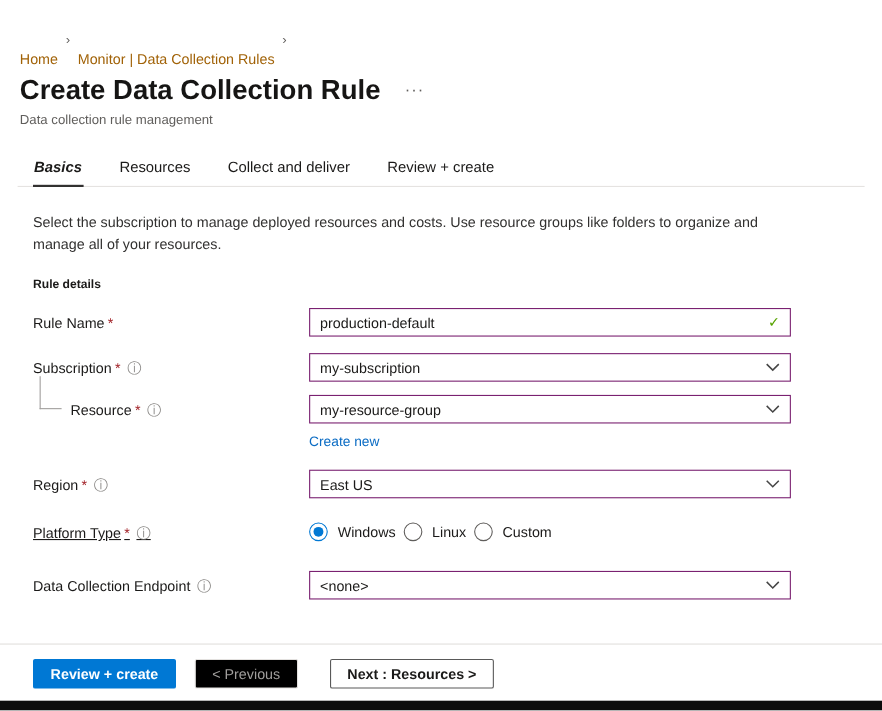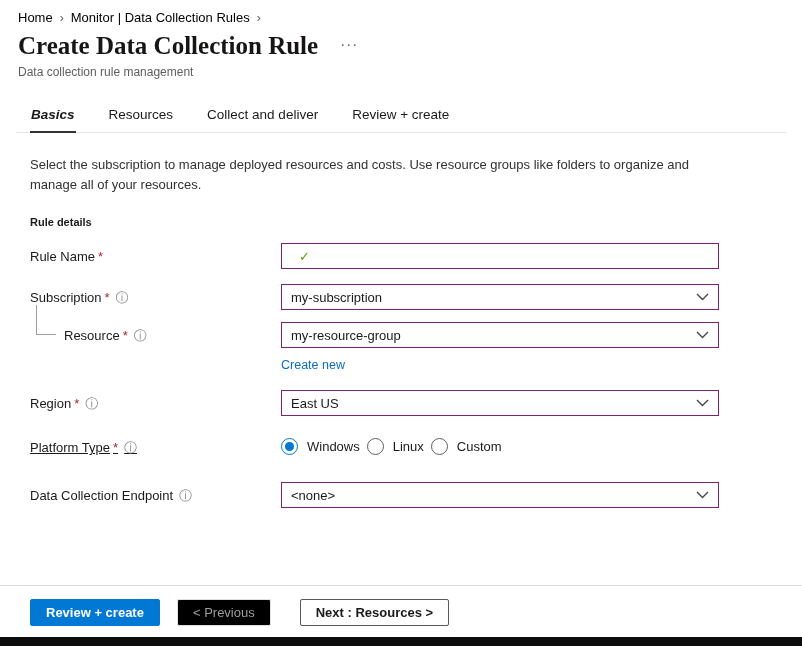--- a/index.html
+++ b/index.html
@@ -3,24 +3,24 @@
 <meta charset="utf-8">
 <style>
   *{box-sizing:border-box;}
   html,body{margin:0;padding:0;}
   body{
     width:802px;height:646px;position:relative;overflow:hidden;background:#fff;
     font-family:"Liberation Sans","DejaVu Sans",sans-serif;color:#1b1a19;
   }
   
   .breadcrumb{padding:10px 0 0 18px;font-size:13px;display:flex;align-items:center;gap:7px;}
-  .crumb{color:#000000;cursor:pointer;}
+  .crumb{color:#a16207;cursor:pointer;margin-top:36px;}
   .crumb-sep{color:#605e5c;font-size:12px;}
   
-  .title-row{display:flex;align-items:flex-start;margin:7px 0 0 18px;gap:16px;font-family:Liberation Serif, serif;}
+  .title-row{display:flex;align-items:flex-start;margin:7px 0 0 18px;gap:16px;}
   .page-title{font-size:25px;font-weight:700;color:#161514;}
   .more-btn{color:#605e5c;font-size:15px;letter-spacing:1px;cursor:pointer;padding-top:5px;background:none;border:none;font-family:inherit;}
   .subtitle{margin:5px 0 0 18px;font-size:12px;color:#605e5c;}
   
   .tabs{display:flex;gap:32px;margin:28px 16px 0;padding-left:14px;border-bottom:1px solid #e5e3e1;}
   .tab{font-size:13.5px;padding:0 1px 9px;color:#1b1a19;cursor:pointer;}
   .tab.selected{font-weight:700;border-bottom:2px solid #323130;margin-bottom:-1px;font-style:italic;}
   
   .description{margin:22px 70px 0 30px;font-size:13px;line-height:1.5;color:#323130;max-width:665px;}
   .section-title{margin:22px 0 0 30px;font-size:11px;font-weight:700;}
@@ -86,20 +86,21 @@
 <div class="section-title">Rule details</div>
 
 <div class="form">
 
   <div class="row">
     <div class="label-cell">
       <span>Rule Name</span>
         <span class="req">*</span>
     </div>
     <div class="control">
+      <input class="textbox" type="text" value="production-default" style="">
       <span class="check">✓</span>
     </div>
   </div>
 
   <div class="row">
     <div class="label-cell">
       <span>Subscription</span>
         <span class="req">*</span>
       <span class="info">ⓘ</span>
     </div>

